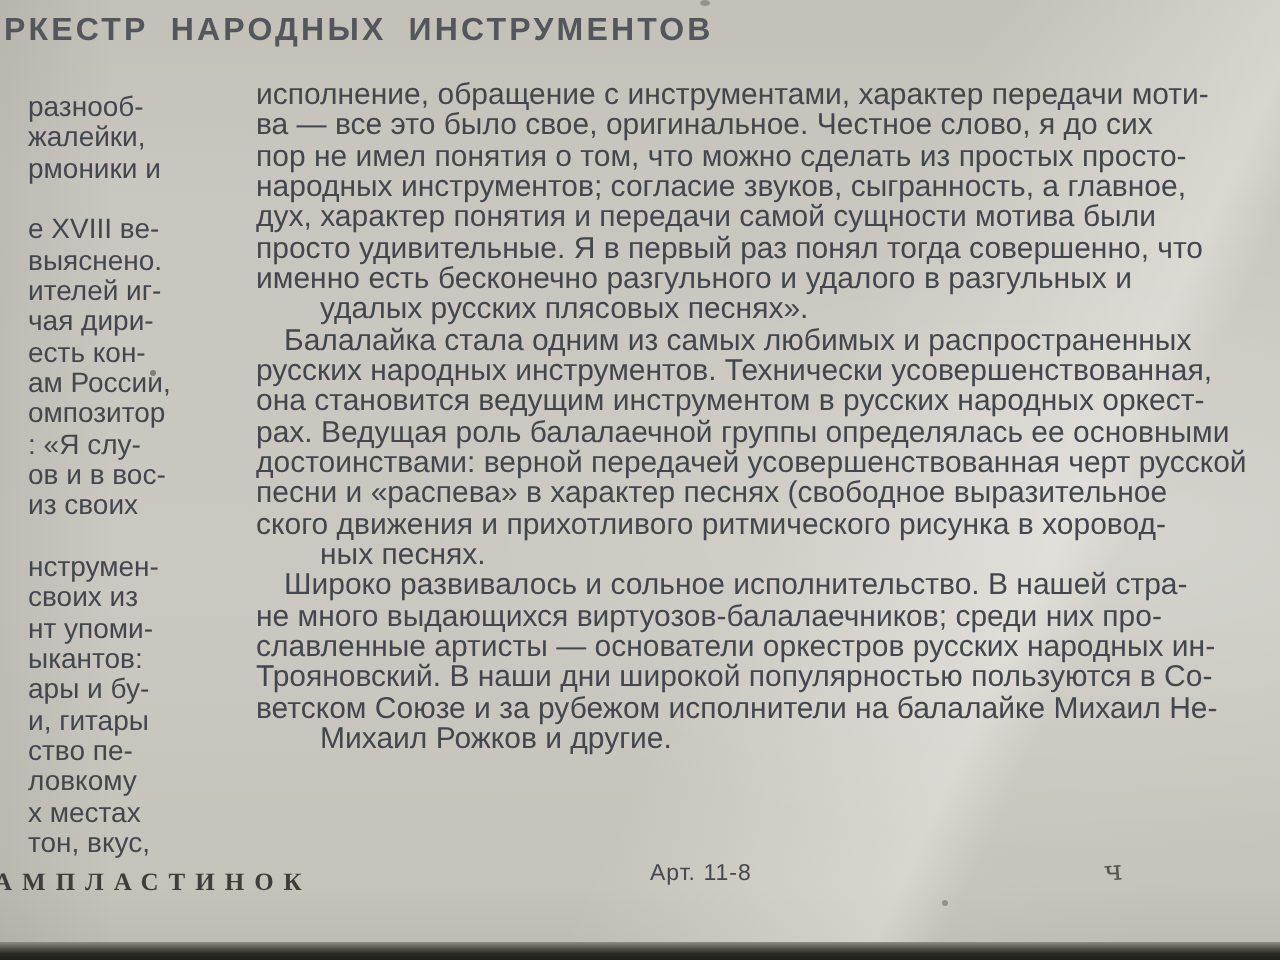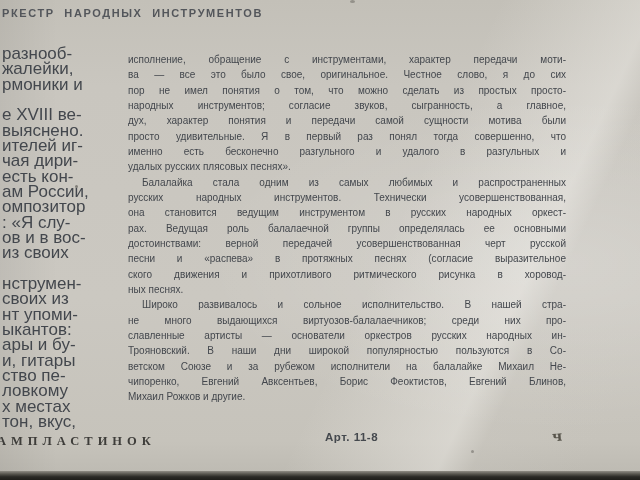--- a/index.html
+++ b/index.html
@@ -15,45 +15,45 @@
       linear-gradient(115deg, transparent 58%, rgba(238,236,231,0.45) 76%, rgba(203,200,193,0.30) 80%, transparent 93%),
       linear-gradient(90deg, rgba(0,0,0,0.06), transparent 9%),
       linear-gradient(180deg, #c3c0b8 0%, #c9c6bf 18%, #cbc8c1 62%, #c6c3bb 92%, #bdbab2 99%);
   }
   .bottom-edge{
     position:absolute;left:0;right:0;bottom:0;height:9px;
     background:linear-gradient(180deg,#8f8c84 0%,#55534c 35%,#2a2925 65%,#1f1e1a 100%);
   }
   .page-title{
     position:absolute;left:2px;top:7px;
-    font-size:11px;font-weight:bold;letter-spacing:1.6px;word-spacing:5px;
+    font-size:16px;font-weight:bold;letter-spacing:1.6px;word-spacing:5px;
     color:#53565b;white-space:nowrap;
   }
   .left-col{
-    position:absolute;left:2px;top:46px;width:66px;
-    color:#43474d;font-size:17px;
+    position:absolute;left:14px;top:46px;width:66px;
+    color:#43474d;font-size:14px;
   }
   .lcl{height:15.34px;line-height:15.34px;white-space:nowrap;overflow:visible;}
   .main-col{
-    position:absolute;left:128px;top:52px;width:438px;
-    color:#43474d;font-size:10px;
+    position:absolute;left:128px;top:40px;width:438px;
+    color:#43474d;font-size:15px;
   }
   .tl{
     height:15.34px;line-height:15.34px;
     text-align:justify;text-align-last:justify;text-justify:inter-word;
     white-space:nowrap;
   }
-  .tl-end{text-align-last:left;}
+  .tl-end{text-align-last:left;margin-left:32px;}
   .ind{text-indent:14px;}
   .publisher{
     position:absolute;left:-3px;top:434px;
     font-family:"Liberation Serif",serif;font-weight:600;
     font-size:12.5px;letter-spacing:5px;color:#3e3d3a;white-space:nowrap;
   }
-  .footer-line{position:absolute;left:0;top:431px;width:640px;height:16px;color:#45494e;font-size:11.5px;font-weight:bold;}
+  .footer-line{position:absolute;left:0;top:431px;width:640px;height:16px;color:#45494e;font-size:11.5px;}
   .art{position:absolute;left:325px;top:0;letter-spacing:0.5px;}
   .price{position:absolute;left:400px;top:0;letter-spacing:0.5px;word-spacing:3px;}
   .hand-mark{
     position:absolute;left:552px;top:-3px;
     font-family:"DejaVu Serif",serif;font-size:14px;color:#57544b;
     transform:rotate(-4deg);
   }
   .speck{position:absolute;border-radius:50%;background:rgba(70,68,62,0.55);}
   .speck.s1{left:75px;top:185px;width:3px;height:3px;}
   .speck.s2{left:471px;top:450px;width:3px;height:3px;background:rgba(70,68,62,0.4);}
@@ -104,31 +104,30 @@
     <div class="tl">просто удивительные. Я в первый раз понял тогда совершенно, что</div>
     <div class="tl">именно есть бесконечно разгульного и удалого в разгульных и</div>
     <div class="tl tl-end">удалых русских плясовых песнях».</div>
   </div>
   <div>
     <div class="tl ind">Балалайка стала одним из самых любимых и распространенных</div>
     <div class="tl">русских народных инструментов. Технически усовершенствованная,</div>
     <div class="tl">она становится ведущим инструментом в русских народных оркест-</div>
     <div class="tl">рах. Ведущая роль балалаечной группы определялась ее основными</div>
     <div class="tl">достоинствами: верной передачей усовершенствованная черт русской</div>
-    <div class="tl">песни и «распева» в протяжных песнях (согласие выразительное</div>
+    <div class="tl">песни и «распева» в характер песнях (свободное выразительное</div>
     <div class="tl">ского движения и прихотливого ритмического рисунка в хоровод-</div>
     <div class="tl tl-end">ных песнях.</div>
   </div>
   <div>
     <div class="tl ind">Широко развивалось и сольное исполнительство. В нашей стра-</div>
     <div class="tl">не много выдающихся виртуозов-балалаечников; среди них про-</div>
     <div class="tl">славленные артисты — основатели оркестров русских народных ин-</div>
     <div class="tl">Трояновский. В наши дни широкой популярностью пользуются в Со-</div>
     <div class="tl">ветском Союзе и за рубежом исполнители на балалайке Михаил Не-</div>
-    <div class="tl">чипоренко, Евгений Авксентьев, Борис Феоктистов, Евгений Блинов,</div>
     <div class="tl tl-end">Михаил Рожков и другие.</div>
   </div>
 </div>
 
 <div class="publisher">АМПЛАСТИНОК</div>
 
 <div class="footer-line">
   <span class="art">Арт. 11-8</span>
   <span class="hand-mark">ч</span>
 </div>

